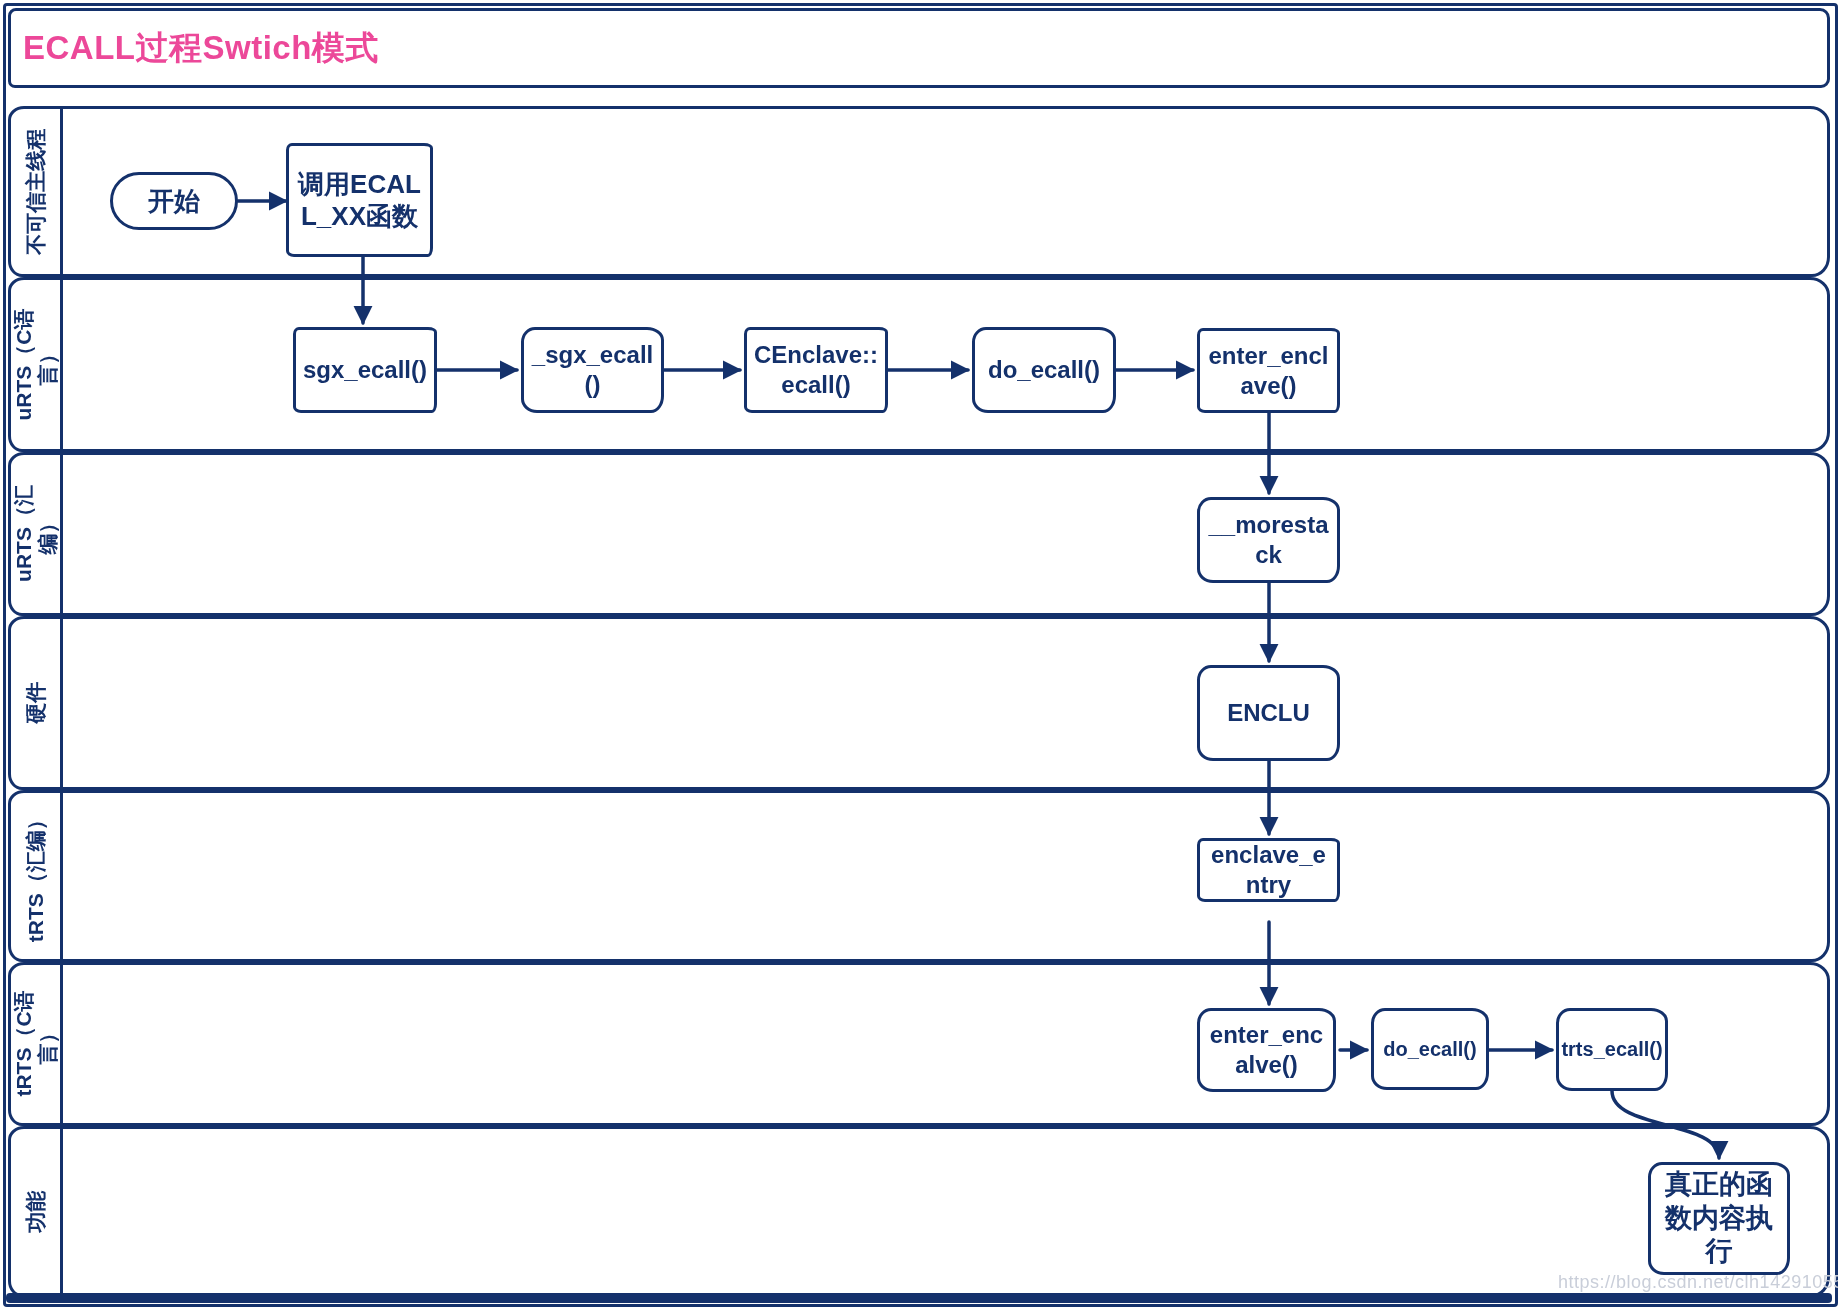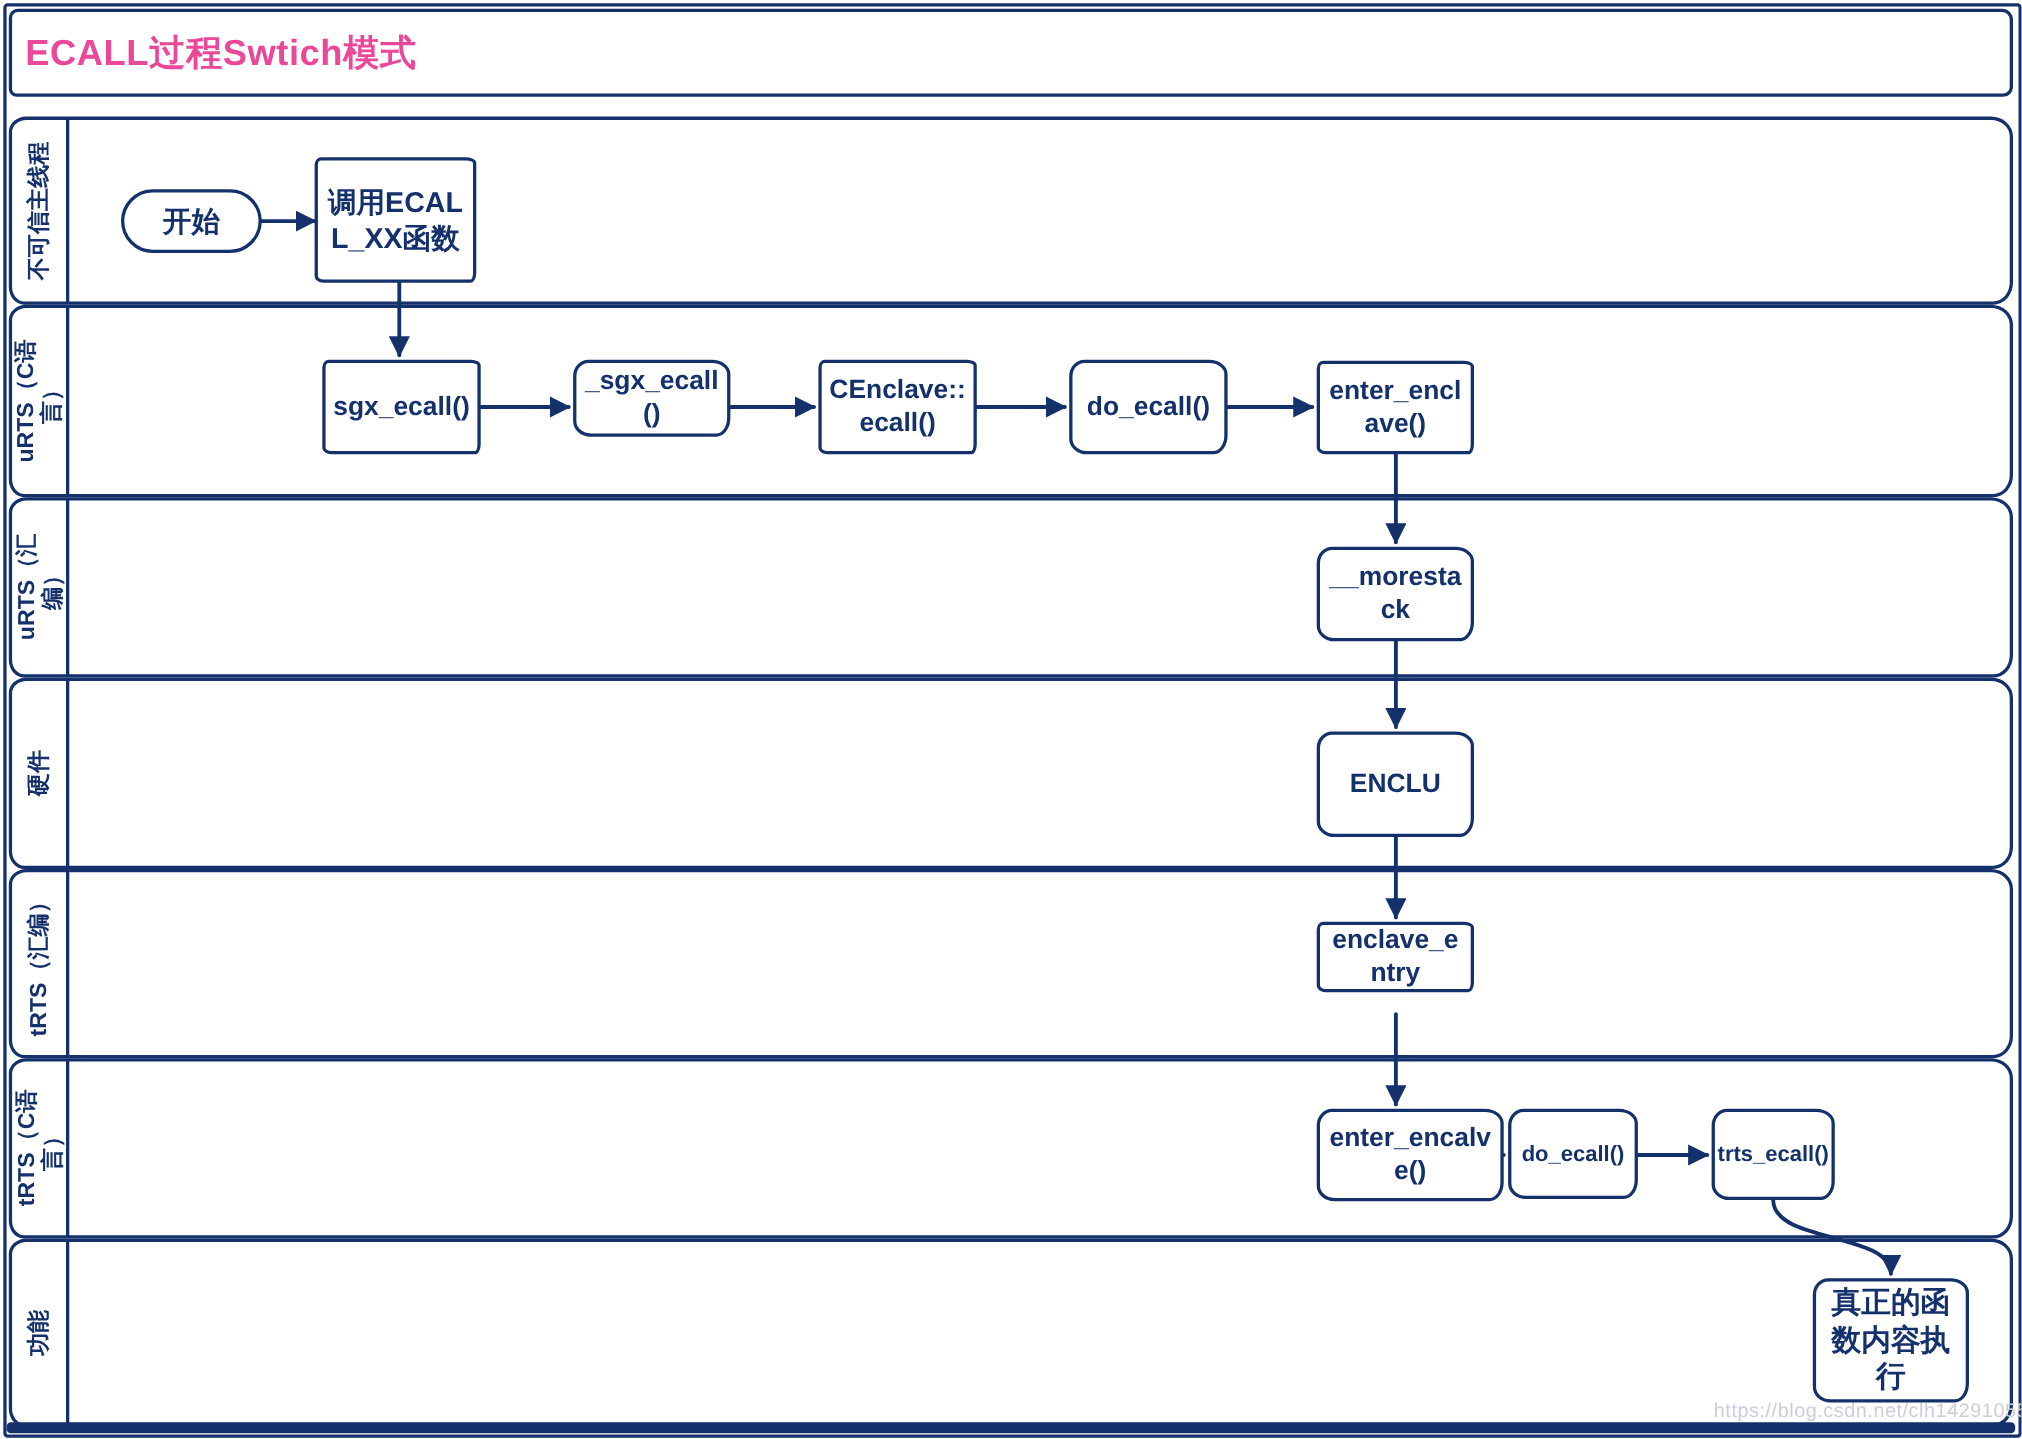--- a/index.html
+++ b/index.html
@@ -111,35 +111,35 @@
       <path d="M1612,1091 C1612,1130 1719,1120 1719,1158" marker-end="url(#ah)"></path>
     </g>
   </svg>
 
   <div class="node stadium" style="left:110px;top:172px;width:128px;height:58px;font-size:26px;">开始</div>
 
   <div class="node sharp" style="left:286px;top:143px;width:147px;height:114px;font-size:26px;">调用ECALL_XX函数</div>
 
   <div class="node sharp" style="left:293px;top:327px;width:144px;height:86px;font-size:24px;">sgx_ecall()</div>
 
-  <div class="node round" style="left:521px;top:327px;width:143px;height:70px;font-size:24px;">_sgx_ecall()</div>
+  <div class="node round" style="left:521px;top:327px;width:143px;height:86px;font-size:24px;">_sgx_ecall()</div>
 
   <div class="node sharp" style="left:744px;top:327px;width:144px;height:86px;font-size:24px;">CEnclave::ecall()</div>
 
   <div class="node round" style="left:972px;top:327px;width:144px;height:86px;font-size:24px;">do_ecall()</div>
 
   <div class="node sharp" style="left:1197px;top:328px;width:143px;height:85px;font-size:24px;">enter_enclave()</div>
 
   <div class="node round" style="left:1197px;top:497px;width:143px;height:86px;font-size:24px;">__morestack</div>
 
   <div class="node round" style="left:1197px;top:665px;width:143px;height:96px;font-size:24px;">ENCLU</div>
 
   <div class="node sharp" style="left:1197px;top:838px;width:143px;height:64px;font-size:24px;">enclave_entry</div>
 
-  <div class="node round" style="left:1197px;top:1008px;width:170px;height:84px;font-size:24px;">enter_encalve()</div>
+  <div class="node round" style="left:1197px;top:1008px;width:139px;height:84px;font-size:24px;">enter_encalve()</div>
 
   <div class="node round" style="left:1371px;top:1008px;width:118px;height:82px;font-size:20px;padding:2px;">do_ecall()</div>
 
   <div class="node round" style="left:1556px;top:1008px;width:112px;height:83px;font-size:20px;padding:2px;">trts_ecall()</div>
 
   <div class="node round" style="left:1648px;top:1162px;width:142px;height:113px;font-size:27px;padding:6px;">真正的函数内容执行</div>
 
   <div class="bottom-bar"></div>
 
   <div class="watermark">https://blog.csdn.net/clh14291055</div>

